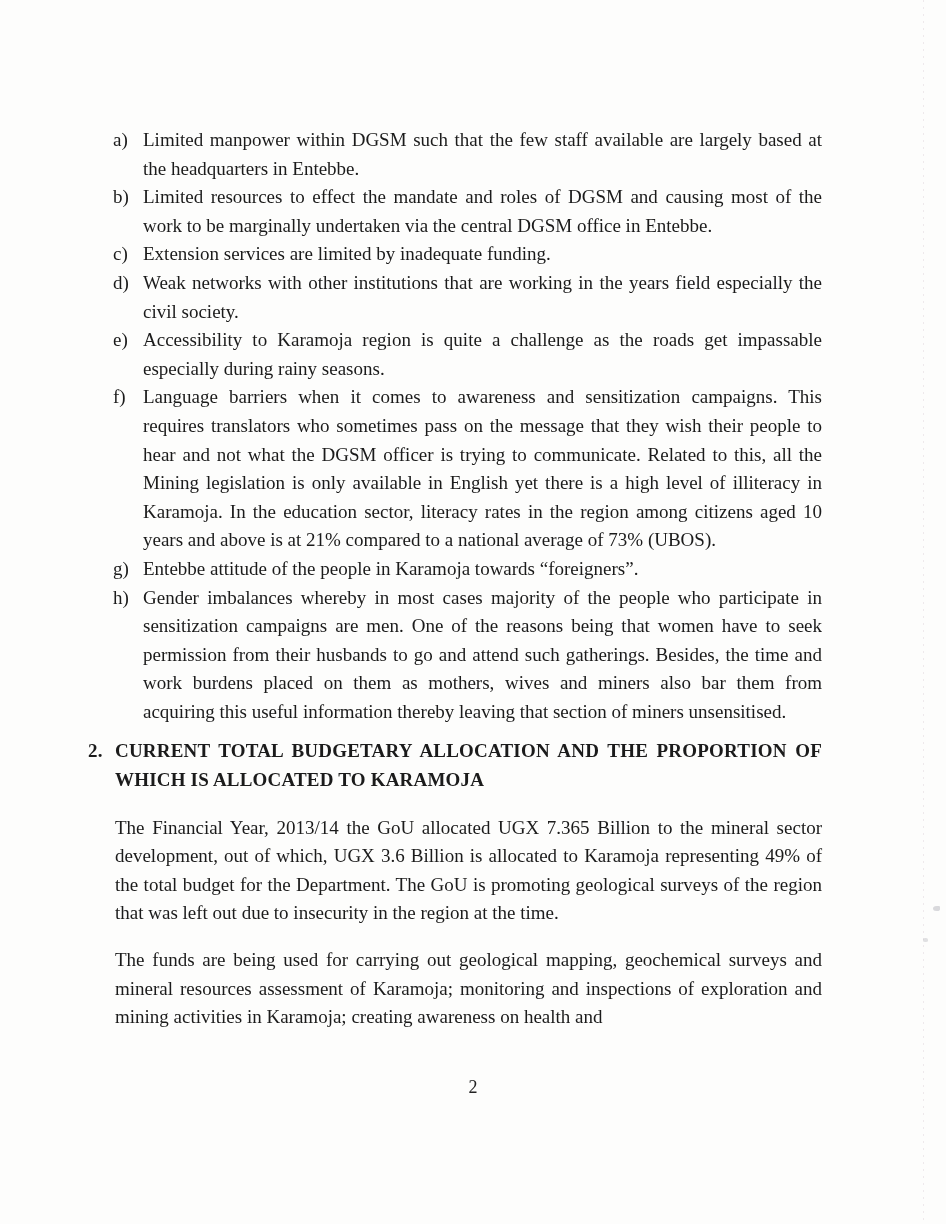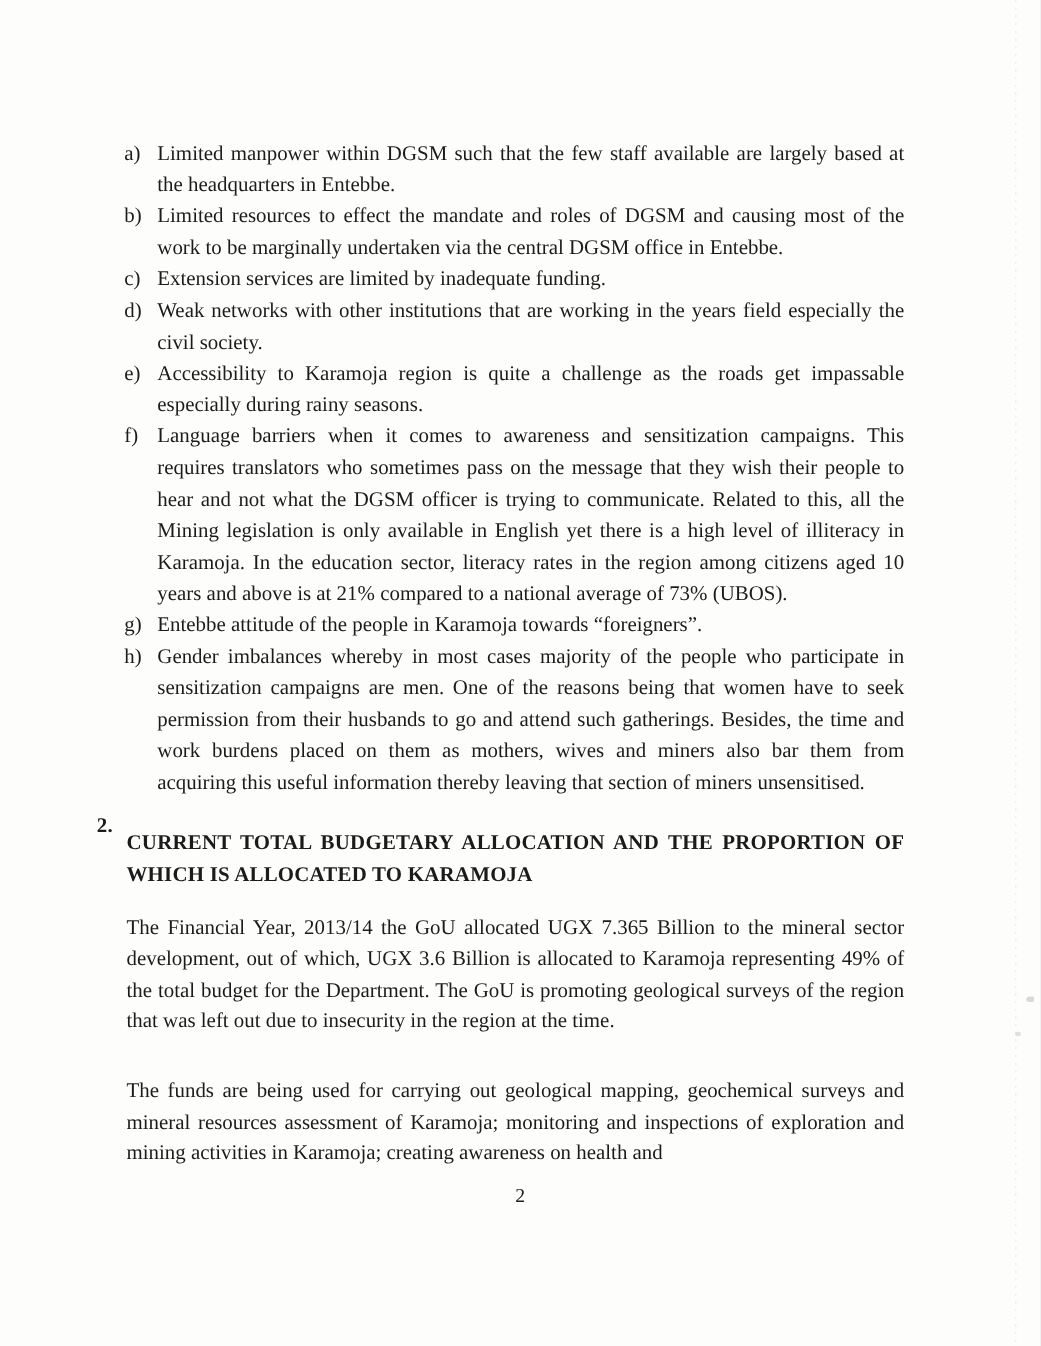--- a/index.html
+++ b/index.html
@@ -45,29 +45,28 @@
     letter-spacing: 0.2px;
   }
   .section-number {
     flex: 0 0 27px;
     width: 27px;
   }
   .section-title {
     flex: 1;
     text-align: justify;
     text-justify: inter-word;
-    margin-top: 16px;
   }
   .para {
     margin-left: 27px;
     text-align: justify;
     text-justify: inter-word;
   }
   .para-1 { margin-top: 19px; }
-  .para-2 { margin-top: 34px; }
+  .para-2 { margin-top: 18px; }
   .page-number {
     position: absolute;
     top: 1077px;
     left: 0;
     width: 946px;
     text-align: center;
     font-size: 18px;
     color: #222;
     font-family: "Liberation Serif", "DejaVu Serif", serif;
   }

